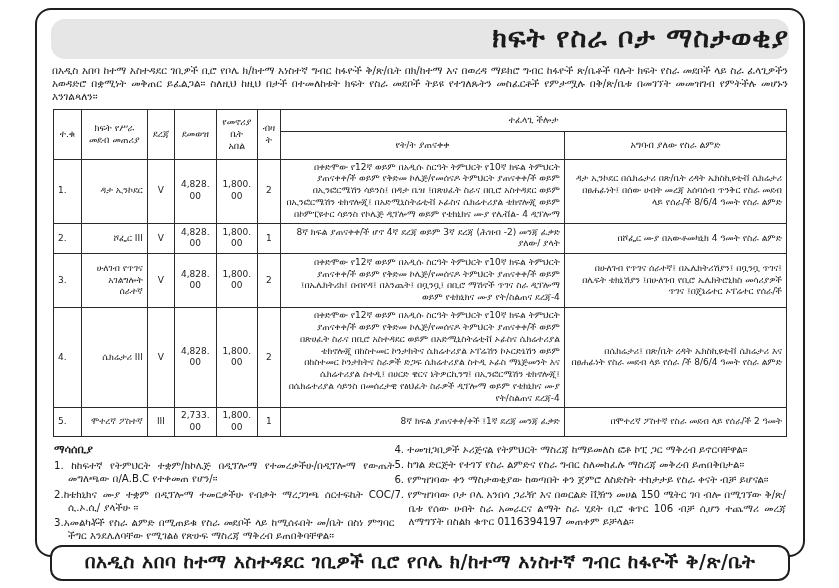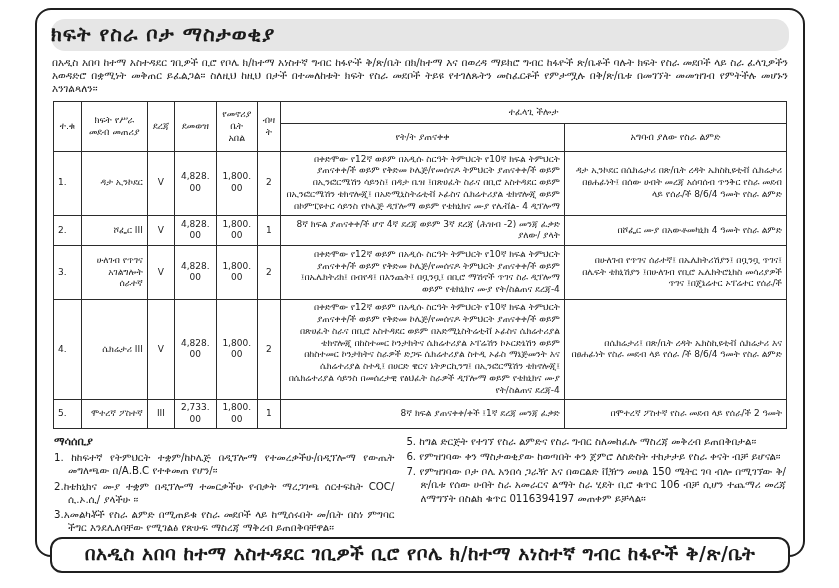--- a/index.html
+++ b/index.html
@@ -6,22 +6,22 @@
   html,body { width: 839px; height: 588px; background:#ffffff; }
   body { font-family: "DejaVu Sans", sans-serif; color:#1b1b1b; position:relative; }
 
   .sheet{
     position:absolute; left:35px; top:8px; width:770px; height:549px;
     border:2px solid #1f1f1f; border-radius:16px;
     padding:9px 12px 6px 12px;
     display:flex; flex-direction:column; background:#fff;
   }
   .title-box{
-    background:#e6e6e6; border-radius:14px; text-align:left;
-    font-size:20px; font-weight:bold; padding:3px 0 5px 0; margin:0 2px;
+    background:#e6e6e6; border-radius:14px; text-align:right;
+    font-size:27px; font-weight:bold; padding:3px 0 5px 0; margin:0 2px;
     letter-spacing:1px;
   }
   .intro{
     font-size:10.4px; line-height:1.27; text-align:justify;
     margin:5px 3px 5px 3px; color:#222;
   }
   table.jobs{
     border-collapse:collapse; table-layout:fixed;
     width:calc(100% - 8px); margin:0 4px;
     font-size:9px; line-height:1.32;
@@ -32,21 +32,21 @@
   }
   table.jobs th{ text-align:center; font-size:9.3px; }
   td.c{ text-align:center; }
   td.no{ text-align:left; padding-left:5px; }
   td.pos{ text-align:right; }
   td.txt{ text-align:right; }
   .col-no{width:3.8%;} .col-pos{width:9%;} .col-lvl{width:3.7%;}
   .col-sal{width:5.7%;} .col-all{width:5.6%;} .col-qty{width:3.2%;}
   .col-edu{width:38.7%;} .col-exp{width:30.3%;}
 
-  .notes{ display:flex; gap:12px; margin:6px 5px 0 5px;
+  .notes{ display:flex; margin:6px 5px 0 5px;
     font-size:10.2px; line-height:1.3; }
   .notes-left{ width:46.5%; }
   .notes-right{ flex:1; }
   .notes-heading{ font-weight:bold; font-size:11px; margin-bottom:2px; }
   .note-item{ text-align:justify; padding-left:14px; text-indent:-14px; margin-bottom:2px; }
 
   .footer-box{
     margin:auto 1px 2px 1px;
     border:2px solid #1f1f1f; border-radius:12px; background:#fff;
     text-align:center; font-weight:bold; font-size:19px;
@@ -143,20 +143,21 @@
   </table>
 
   <div class="notes">
     <div class="notes-left">
       <div class="notes-heading">ማሳሰቢያ</div>
       <div class="note-item">1. ከከፍተኛ የትምህርት ተቋም/ከኮሌጅ በዲፕሎማ የተመረቃችሁ/በዲፕሎማ የውጤት መግለጫው በ/A.B.C የተቀመጠ የሆን/።</div>
       <div class="note-item">2.ከቴክኒክና ሙያ ተቋም በዲፕሎማ ተመርቃችሁ የብቃት ማረጋገጫ ሰርተፍኬት COC/ ሲ.ኦ.ሲ/ ያላችሁ ።</div>
       <div class="note-item">3.አመልካቾች የስራ ልምድ በሚጠይቁ የስራ መደቦች ላይ ከሚሰሩበት መ/ቤት በስነ ምግባር ችግር እንደሌለባቸው የሚገልፅ የጽሁፍ ማስረጃ ማቅረብ ይጠበቅባቸዋል።</div>
     </div>
     <div class="notes-right">
+      <div class="note-item">4. ተመዝጋቢዎች ኦሪጅናል የትምህርት ማስረጃ ከማይመለስ ፎቶ ኮፒ ጋር ማቅረብ ይኖርባቸዋል።</div>
       <div class="note-item">5. ከግል ድርጅት የተገኘ የስራ ልምድና የስራ ግብር ስለመከፈሉ ማስረጃ መቅረብ ይጠበቅበታል።</div>
       <div class="note-item">6. የምዝገባው ቀን ማስታወቂያው ከወጣበት ቀን ጀምሮ ለስድስት ተከታታይ የስራ ቀናት ብቻ ይሆናል።</div>
       <div class="note-item">7. የምዝገባው ቦታ ቦሌ አንበሳ ጋራዥ እና በወርልድ ቪዥን መሀል 150 ሜትር ገባ ብሎ በሚገኘው ቅ/ጽ/ቤቱ የሰው ሀብት ስራ አመራርና ልማት ስራ ሂደት ቢሮ ቁጥር 106 ብቻ ሲሆን ተጨማሪ መረጃ ለማግኘት በስልክ ቁጥር 0116394197 መጠቀም ይቻላል።</div>
     </div>
   </div>
 
   <div class="footer-box">በአዲስ አበባ ከተማ አስተዳደር ገቢዎች ቢሮ የቦሌ ክ/ከተማ አነስተኛ ግብር ከፋዮች ቅ/ጽ/ቤት</div>
 
 </div>
 

